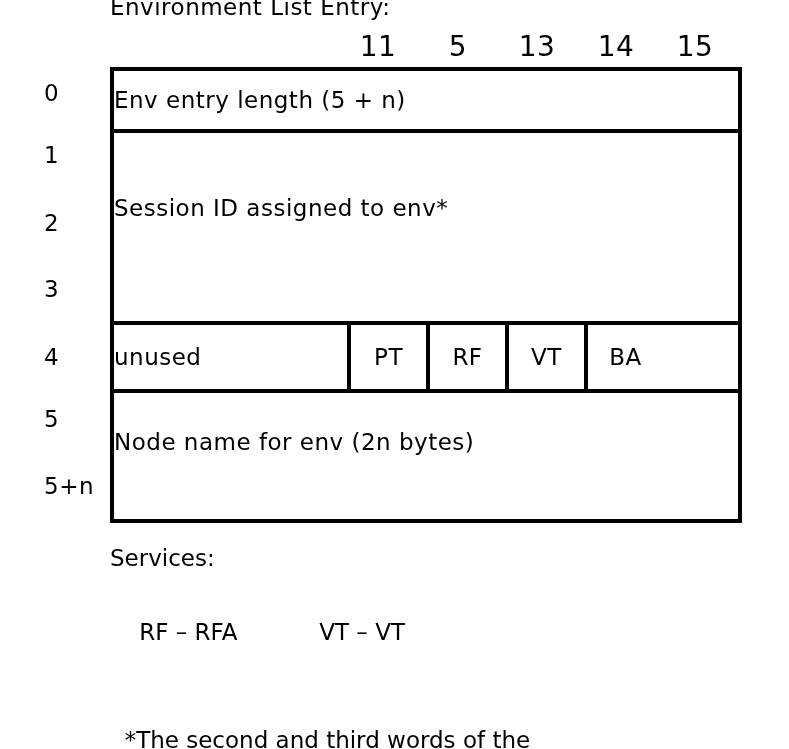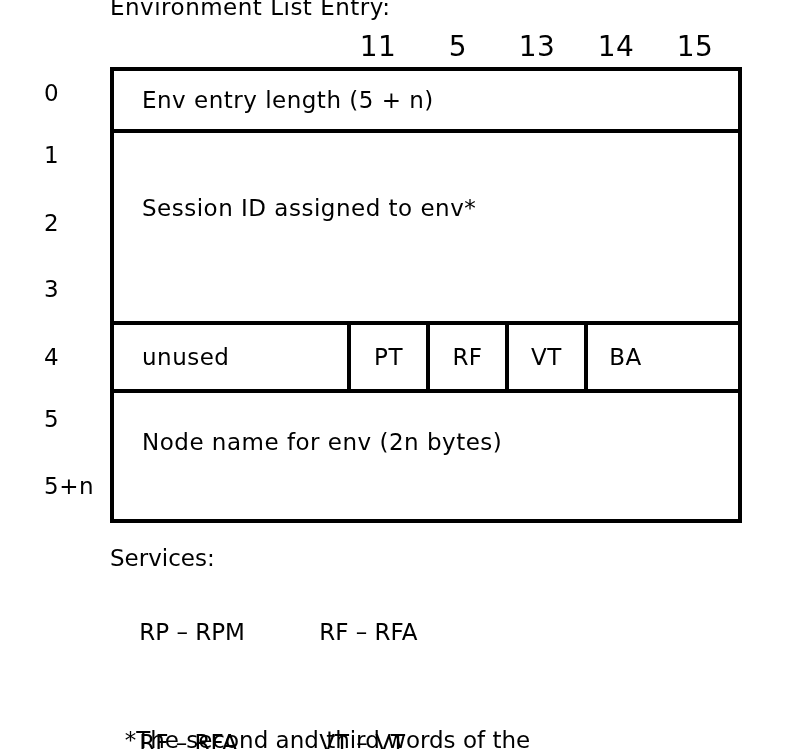--- a/index.html
+++ b/index.html
@@ -94,21 +94,21 @@
   }
   .cell-label {
     font-size: 23px;
     white-space: pre;
     letter-spacing: 0.5px;
   }
 
   
   .cell-wide {
     flex: 0 0 auto;
-    padding-left: 28px;
+    padding-left: 0;
   }
   #cell-len      { width: 624px; }
   #cell-sid      { width: 624px; align-items: flex-start; padding-top: 62px; }
   #cell-unused   { width: 233px; }
   #cell-node     { width: 624px; align-items: flex-start; padding-top: 36px; }
 
   
   .cell-flag {
     flex: 0 0 auto;
     width: 79px;
@@ -197,23 +197,20 @@
     <div class="cell cell-wide" id="cell-node">
       <span class="cell-label">Node name for env (2n bytes)</span>
     </div>
   </div>
 
 </div>
 
 <div id="services">
   <span class="svc-row">Services:</span>
   <span class="svc-row">
-    <span class="svc-col-a">RP – RPM</span><span class="svc-col-b">RF – RFA</span>
-  </span>
-  <span class="svc-row">
     <span class="svc-col-a">RF – RFA</span><span class="svc-col-b">VT – VT</span>
   </span>
 </div>
 
 <div id="footnote">
   <span class="fn-line1">*The second and third words of the</span>
   
 </div>
 
 </body></html>

